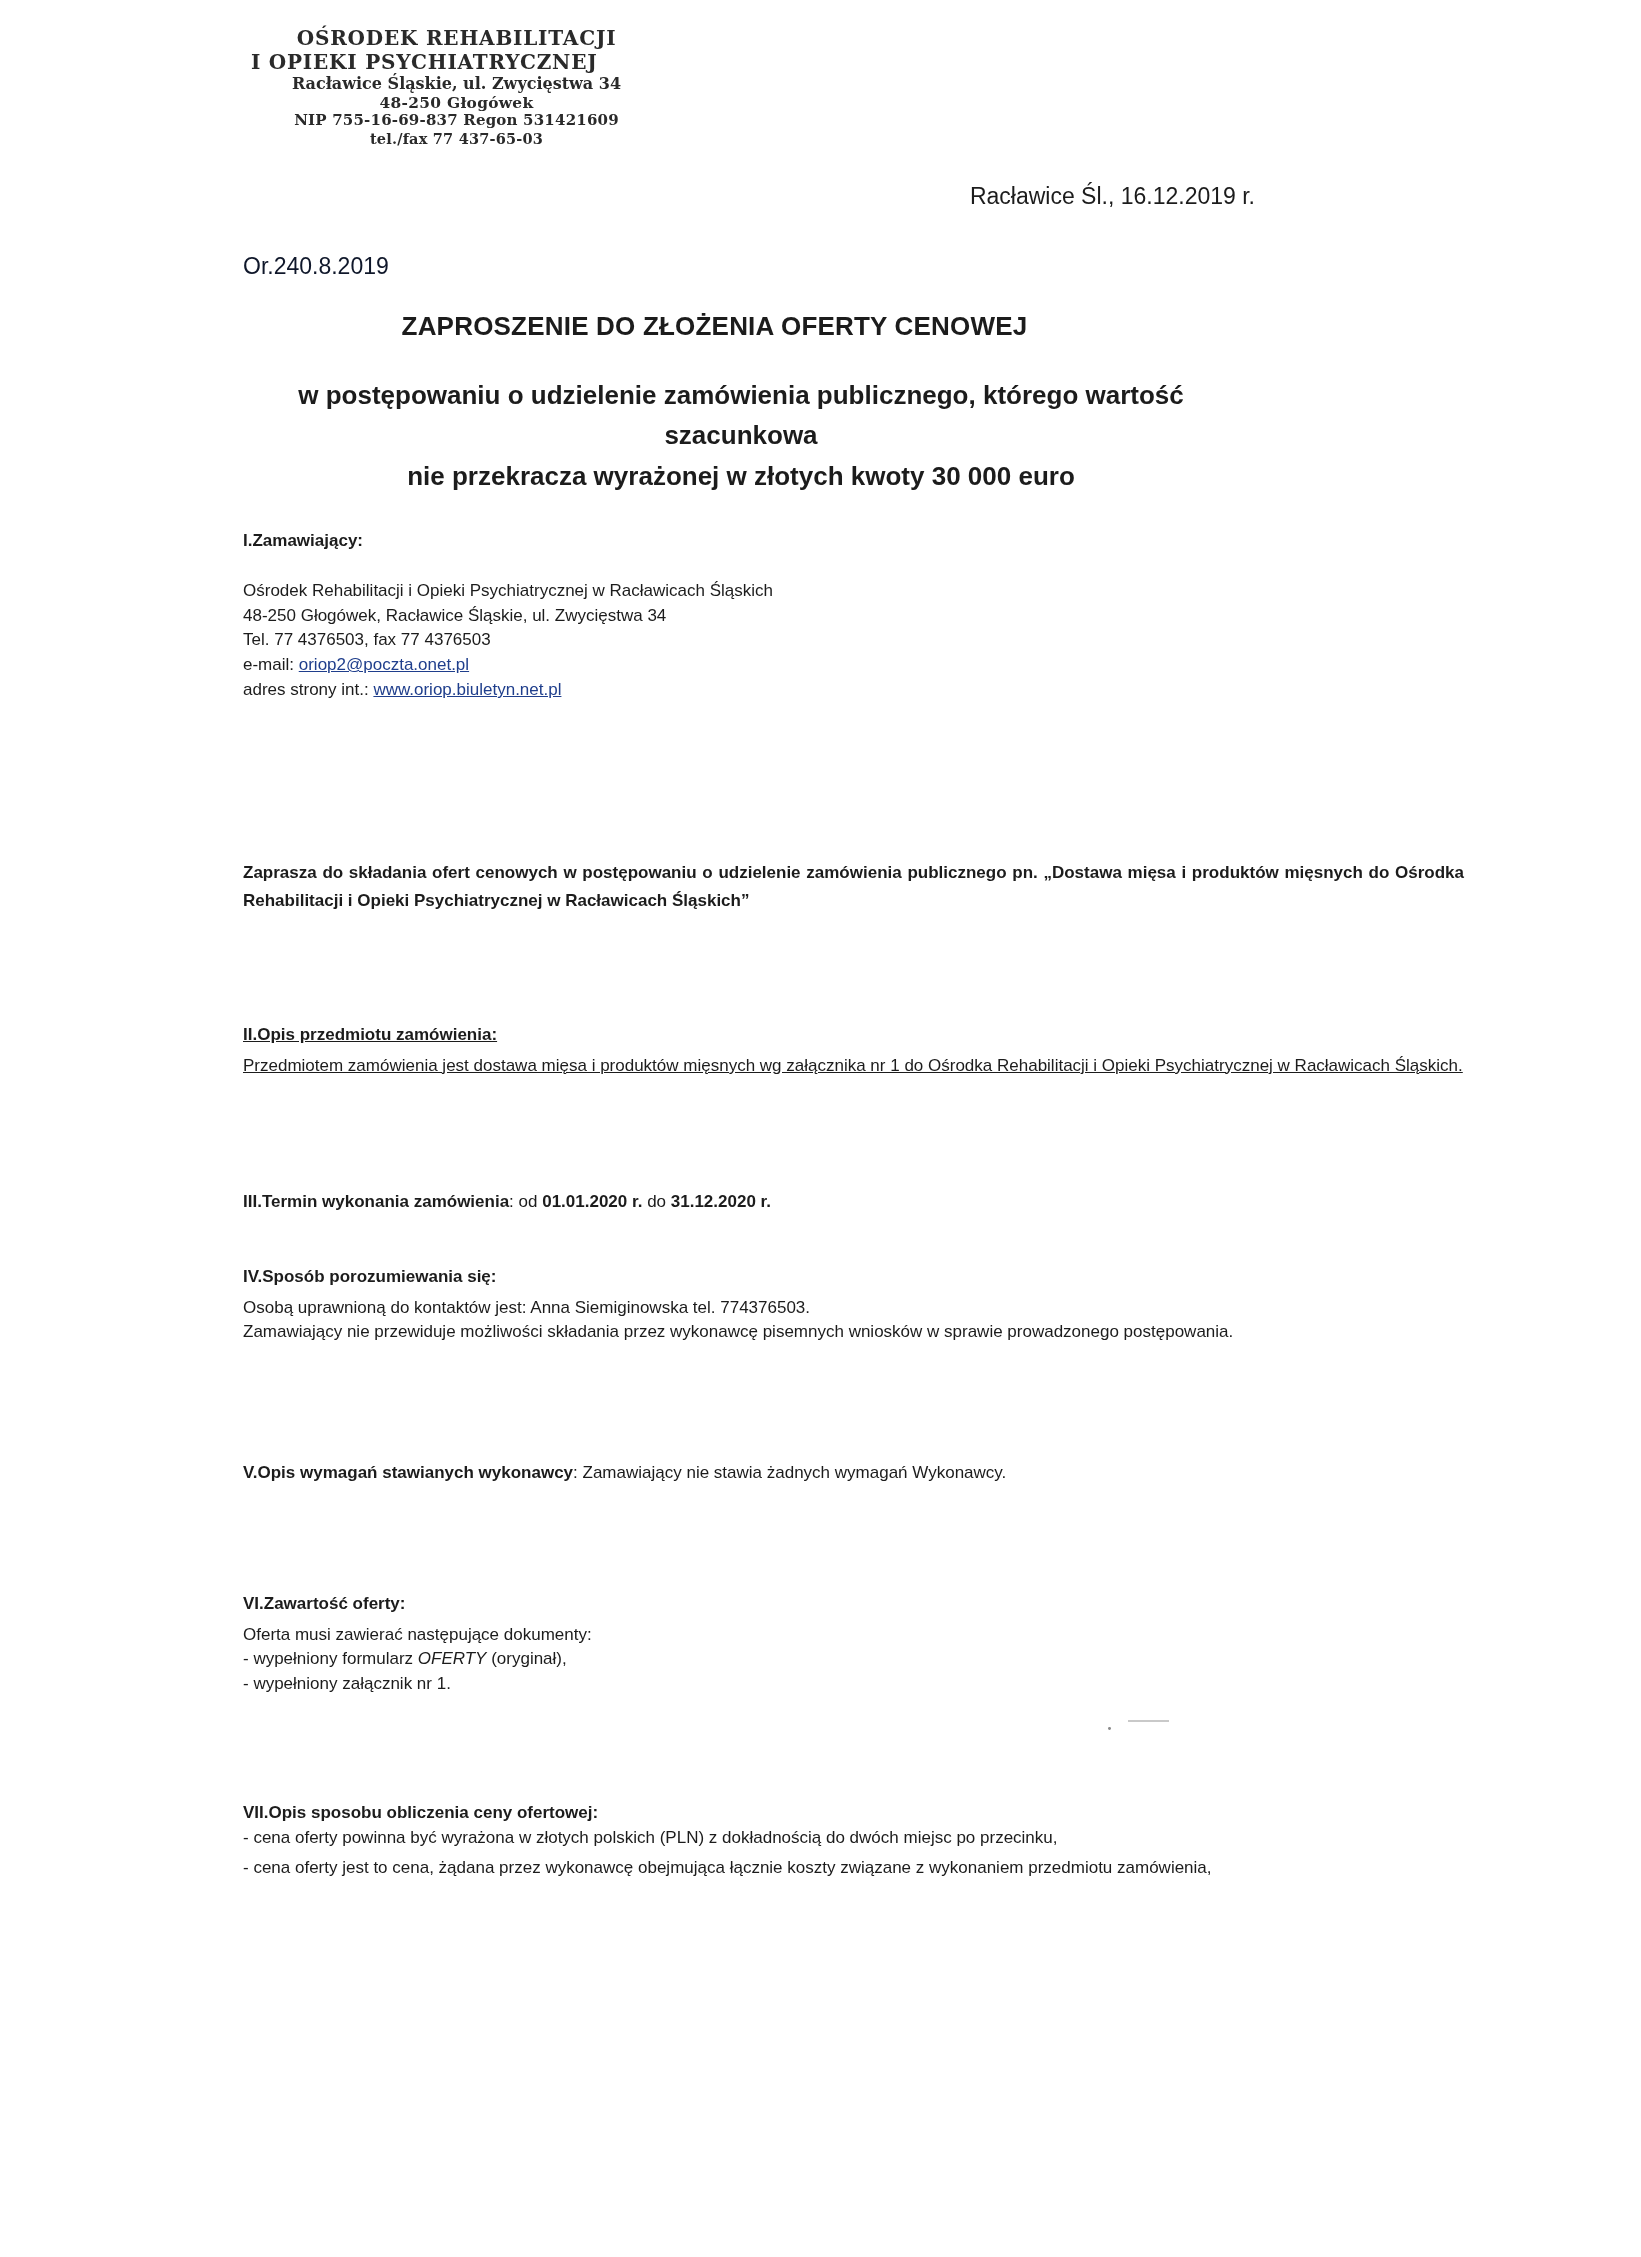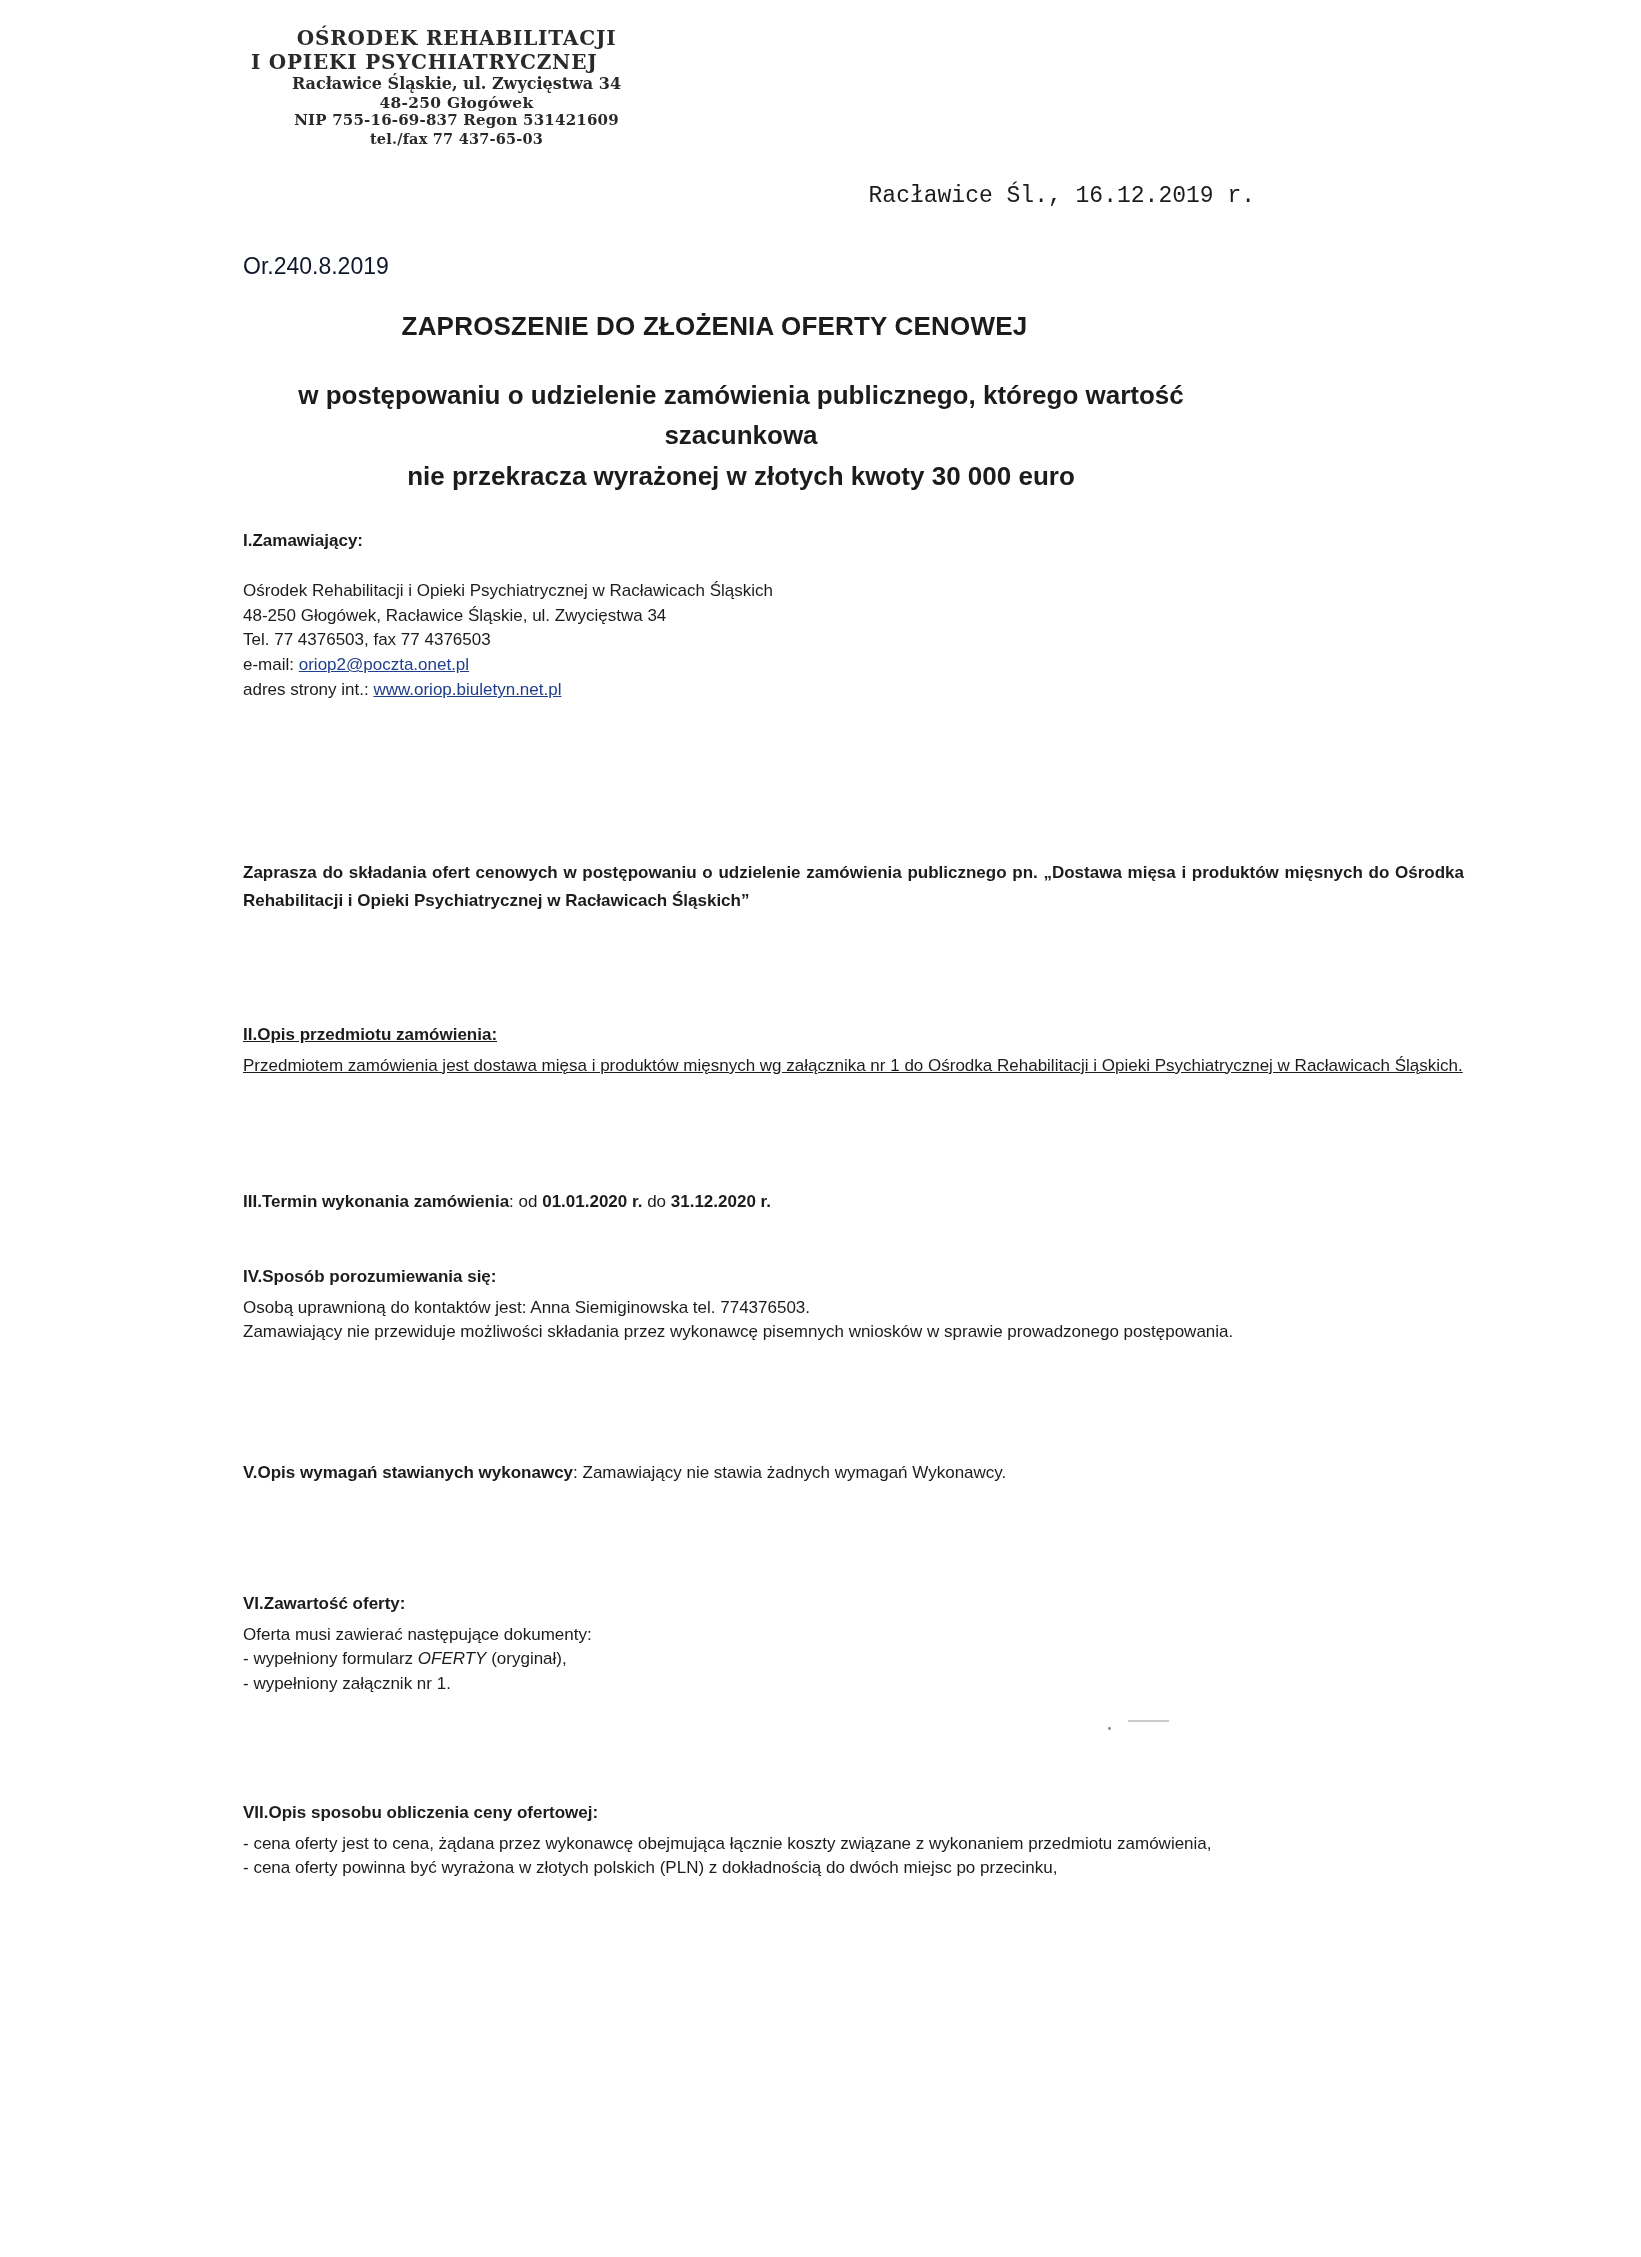--- a/index.html
+++ b/index.html
@@ -74,21 +74,20 @@
   }
 
   
   .doc-date {
     position: absolute;
     right: 174px;
     top: 183px;
     font-size: 23px;
     color: #1c1c1c;
     white-space: nowrap;
-    font-family: Liberation Mono, monospace;
   }
   .doc-ref {
     position: absolute;
     left: 243px;
     top: 253px;
     font-size: 23px;
     color: #0f172a;
   }
 
   
@@ -221,21 +220,21 @@
 
   <div class="body-block" style="top: 1592px;">
     <div class="h-sec">VI.Zawartość oferty:</div>
     <div style="margin-top: 5.8px;">Oferta musi zawierać następujące dokumenty:</div>
     <div><span>- wypełniony formularz </span><span class="ital">OFERTY</span><span> (oryginał),</span></div>
     <div>- wypełniony załącznik nr 1.</div>
   </div>
 
   <div class="body-block" style="top: 1801px;">
     <div class="h-sec">VII.Opis sposobu obliczenia ceny ofertowej:</div>
+    <div class="just">- cena oferty powinna być wyrażona w złotych polskich (PLN) z dokładnością do dwóch miejsc po przecinku,</div>
     <div class="just" style="margin-top: 5.8px;">- cena oferty jest to cena, żądana przez wykonawcę obejmująca łącznie koszty związane z wykonaniem przedmiotu zamówienia,</div>
-    <div class="just">- cena oferty powinna być wyrażona w złotych polskich (PLN) z dokładnością do dwóch miejsc po przecinku,</div>
   </div>
 
   <div class="spec-dot"></div>
   <div class="spec-dash"></div>
 
 </div>
 
 
 </body></html>

